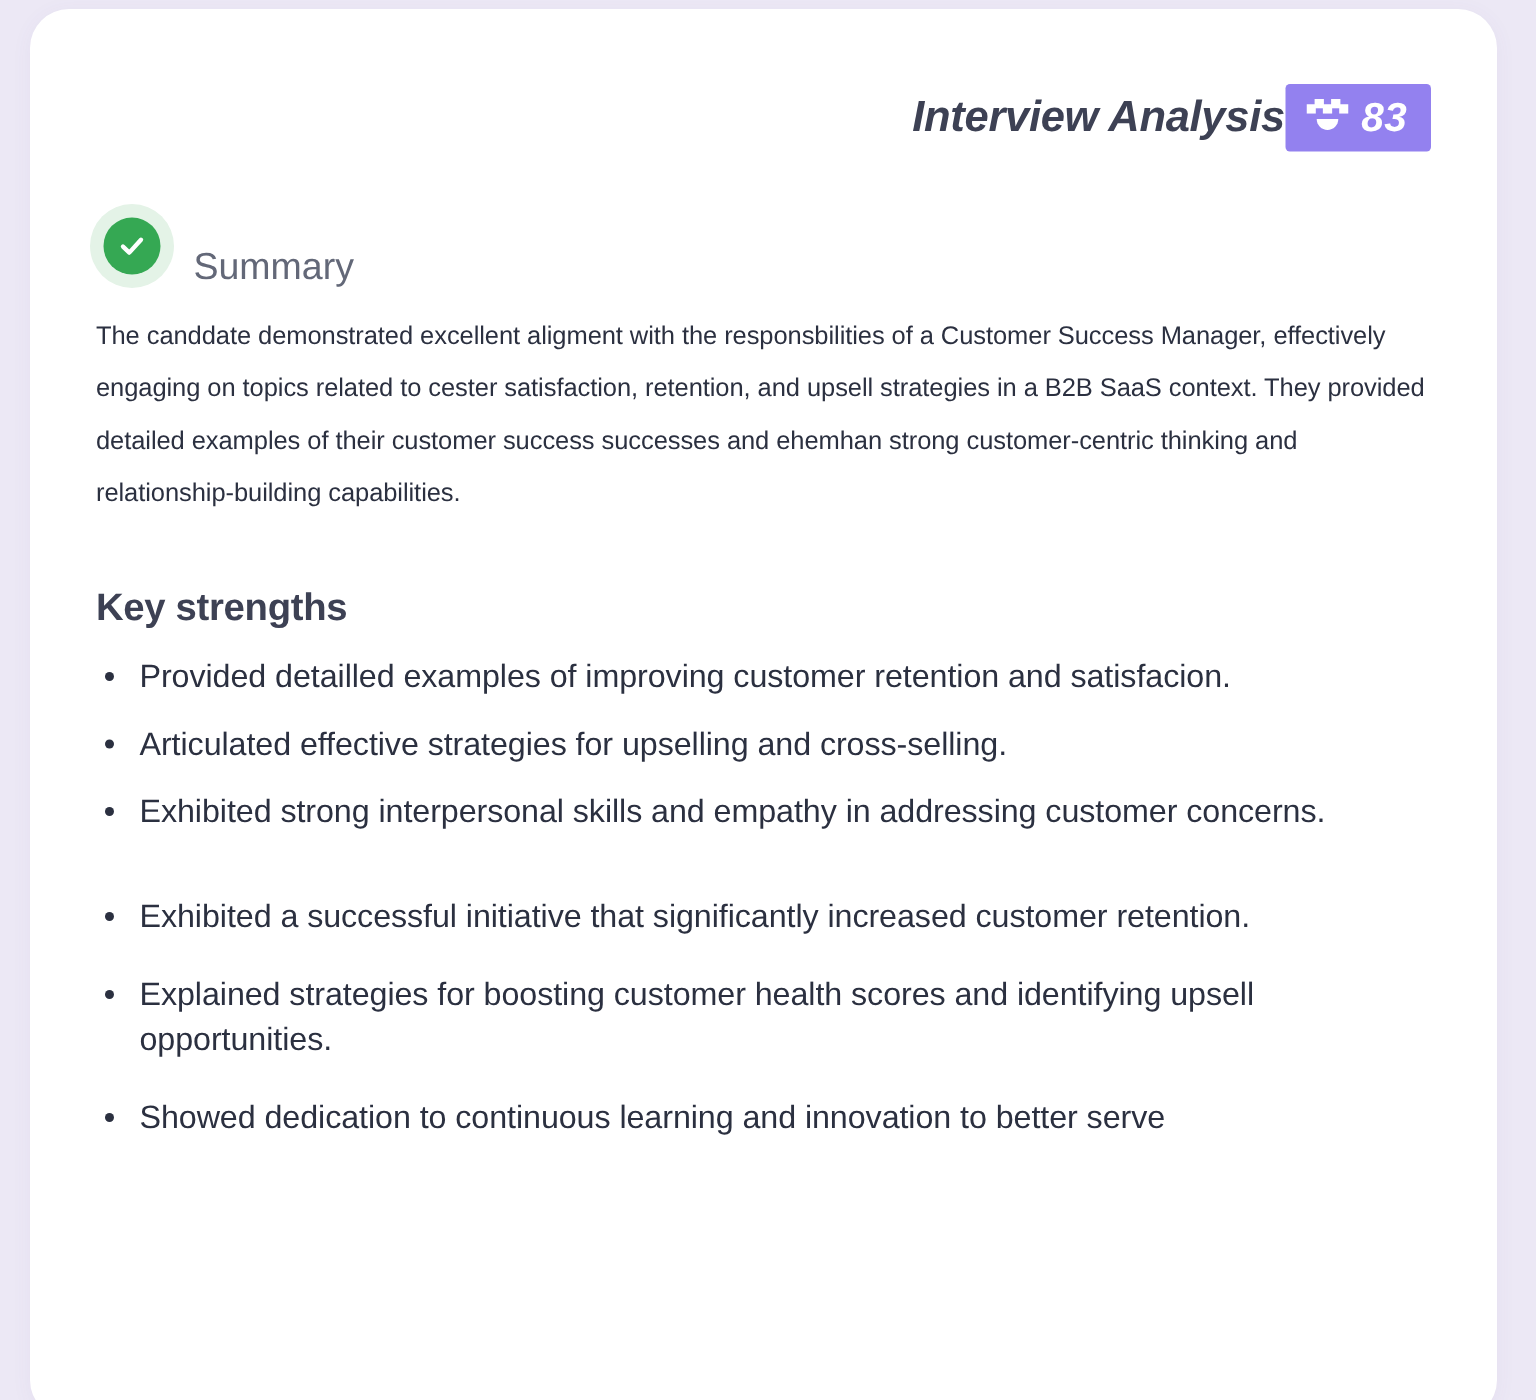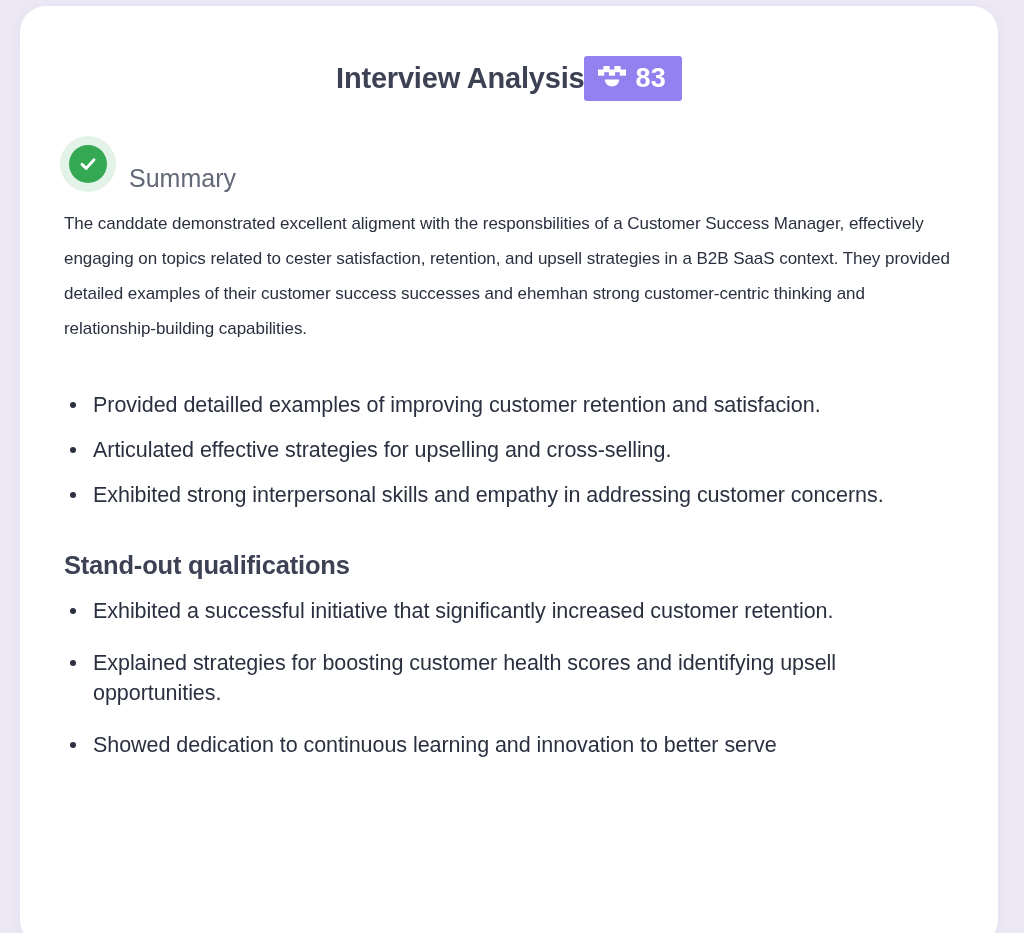--- a/index.html
+++ b/index.html
@@ -37,22 +37,23 @@
   .card-inner {
     position: relative;
     padding: 52px 44px 0 44px;
   }
 
   
   .header-row {
     position: relative;
     display: flex;
     align-items: flex-start;
-    justify-content: center;
+    justify-content: flex-end;
     height: 56px;
+    font-style: italic;
   }
 
   .page-title {
     font-size: 29px;
     font-weight: bold;
     color: #3d4154;
     letter-spacing: -0.2px;
     line-height: 34px;
     margin-top: 3px;
   }
@@ -203,29 +204,29 @@
             <path d="M5 11.4 L9.2 15.4 L17 6.8" stroke="#ffffff" stroke-width="2.9" fill="none" stroke-linecap="round" stroke-linejoin="round"></path>
           </svg>
         </span>
       </span>
       <span class="summary-label">Summary</span>
     </div>
 
     <p class="summary-text">The canddate demonstrated excellent aligment with the responsbilities of a Customer Success Manager, effectively engaging on topics related to cester satisfaction, retention, and upsell strategies in a B2B SaaS context. They provided detailed examples of their customer success successes and ehemhan strong customer-centric thinking and relationship-building capabilities.</p>
 
     <div class="section">
+      <h2 class="section-title">Key strengths</h2>
       <ul class="bullets">
         <li>Provided detailled examples of improving customer retention and satisfacion.</li>
         <li>Articulated effective strategies for upselling and cross-selling.</li>
         <li>Exhibited strong interpersonal skills and empathy in addressing customer concerns.</li>
       </ul>
     </div>
 
     <div class="section standout">
-      <h2 class="section-title">Stand-out qualifications</h2>
       <ul class="bullets">
         <li>Exhibited a successful initiative that  significantly increased customer retention.</li>
         <li>Explained strategies for boosting customer health scores and identifying upsell opportunities.</li>
         <li>Showed dedication to continuous learning and innovation to better serve</li>
       </ul>
     </div>
 
   </div>
 </div>
 

